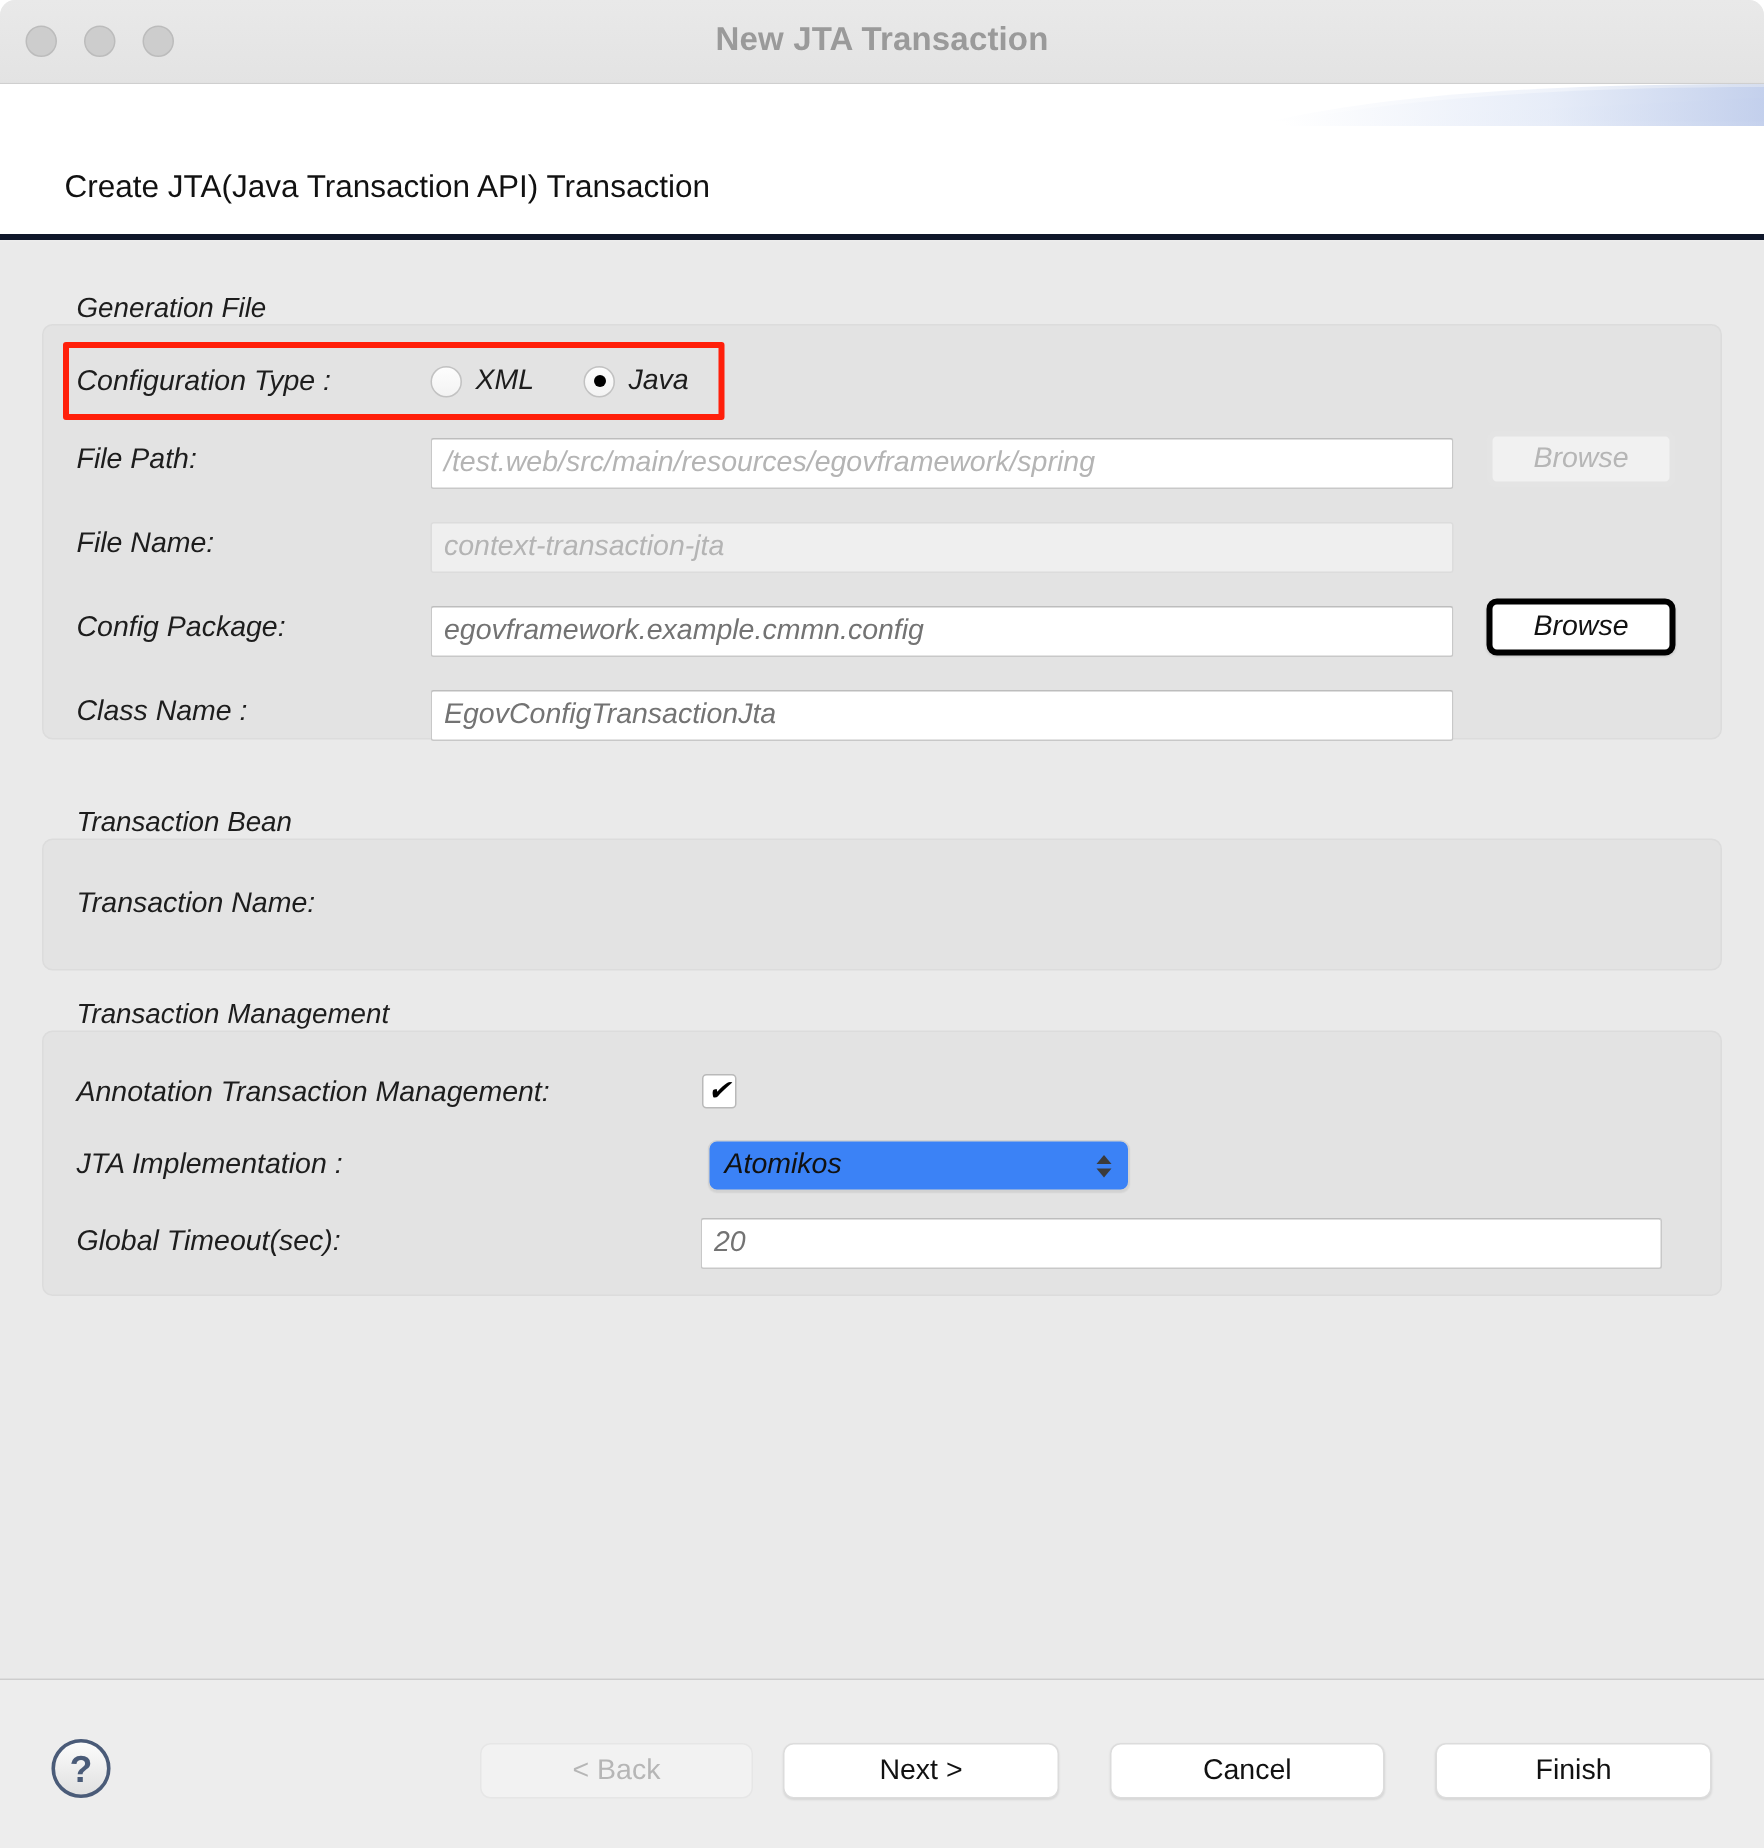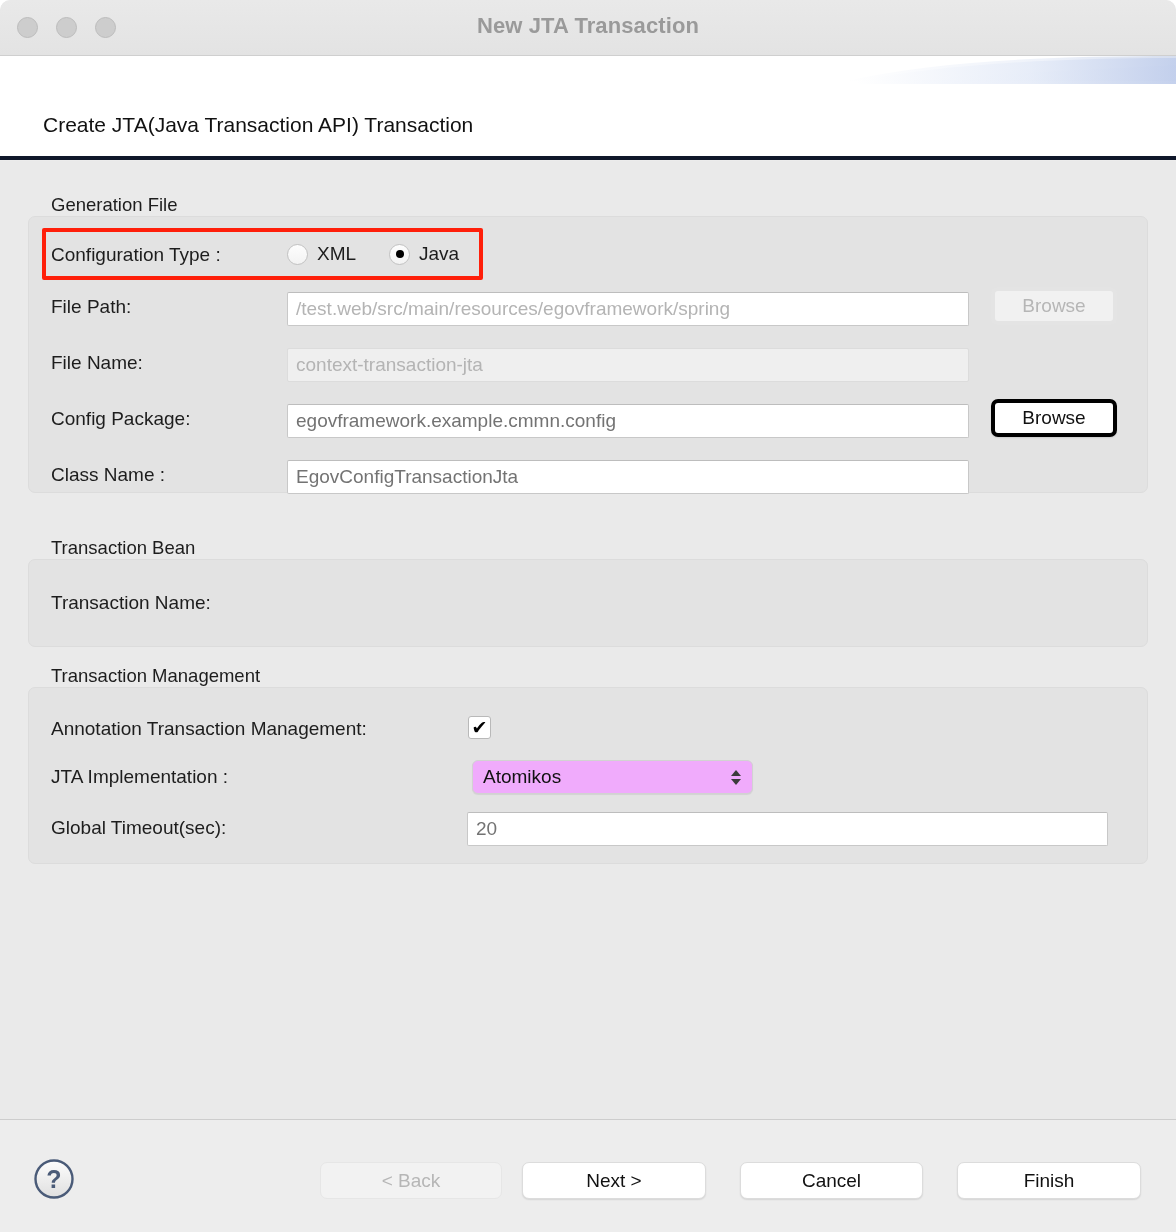--- a/index.html
+++ b/index.html
@@ -78,20 +78,21 @@
     color: #111;
   }
 
   
   #body {
     position: absolute;
     left: 0; top: 161px;
     width: 1176px;
     height: 958px;
     background: #eaeaea;
+    font-style: italic;
   }
 
   .section-label {
     position: absolute;
     font-size: 18.5px;
     color: #1d1d1d;
   }
 
   .groupbox {
     position: absolute;
@@ -173,21 +174,21 @@
     justify-content: center;
     font-size: 19px;
     color: #000;
     line-height: 1;
   }
 
   
   .select {
     position: absolute;
     height: 34px;
-    background: #f0abfc;
+    background: #3b82f6;
     border: 1px solid #d2d2d2;
     border-radius: 6px;
     box-shadow: 0 1px 1px rgba(0,0,0,.07);
     display: flex;
     align-items: center;
     padding: 0 10px;
     font-size: 19px;
     color: #111;
   }
   .select .arrows {

